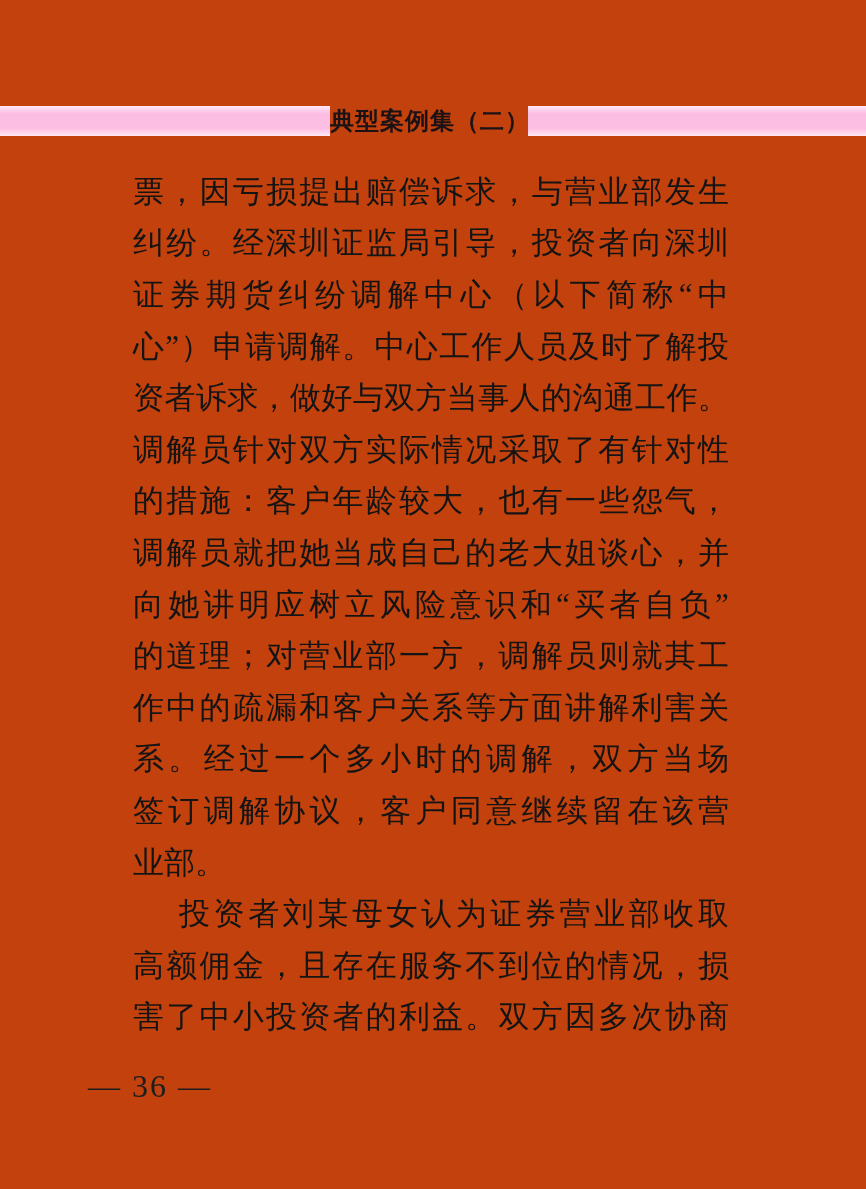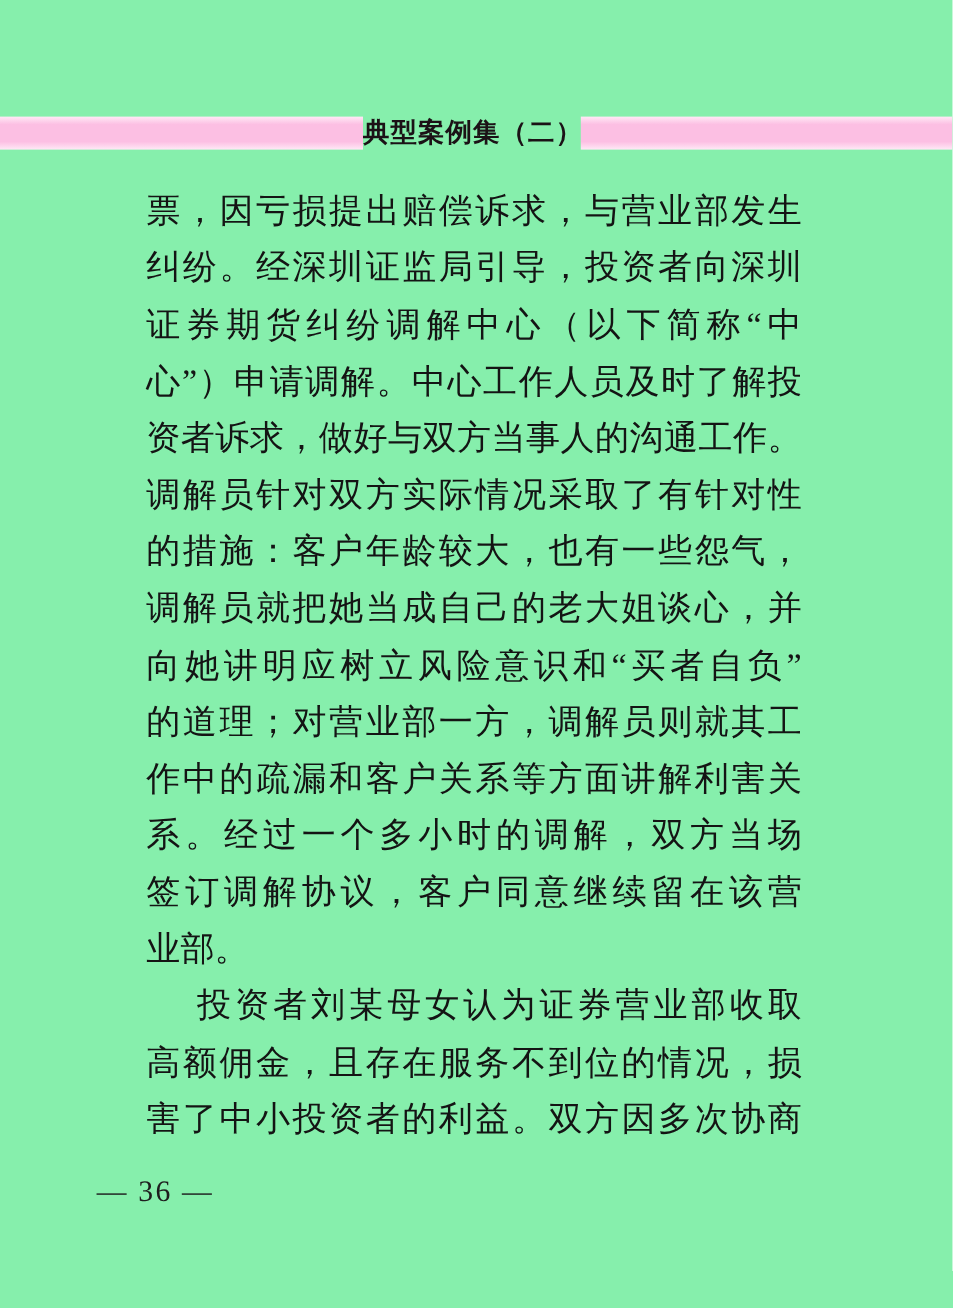--- a/index.html
+++ b/index.html
@@ -4,21 +4,21 @@
 <style>
   html, body {
     margin: 0;
     padding: 0;
     background: #ffffff;
   }
   .page {
     position: relative;
     width: 866px;
     height: 1189px;
-    background: #86efac;
+    background: #c2410c;
     overflow: hidden;
     font-family: "Liberation Serif", "DejaVu Serif", serif;
     color: #141414;
   }
   
   .header-bar {
     position: absolute;
     top: 106px;
     height: 30px;
   }
@@ -56,21 +56,21 @@
     white-space: pre;
   }
   .line.no-justify {
     justify-content: flex-start;
   }
   
   .page-number {
     position: absolute;
     left: 88px;
     top: 1068px;
-    font-size: 27px;
+    font-size: 32px;
     letter-spacing: 2px;
     color: #1e1e1e;
     font-family: "Liberation Serif", "DejaVu Serif", serif;
   }
 </style>
 </head>
 <body>
 
 <div class="page">
 

